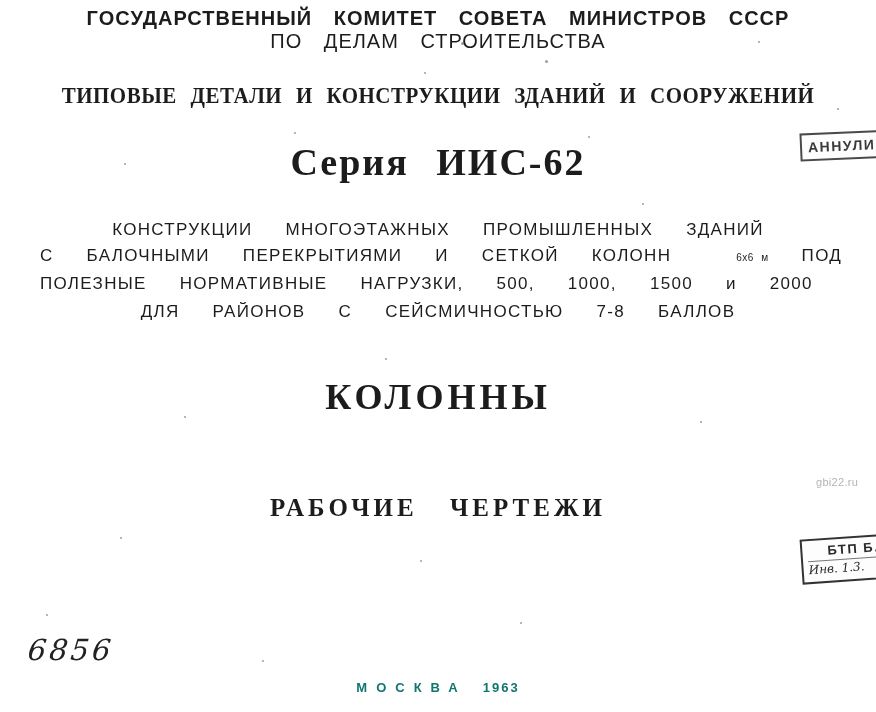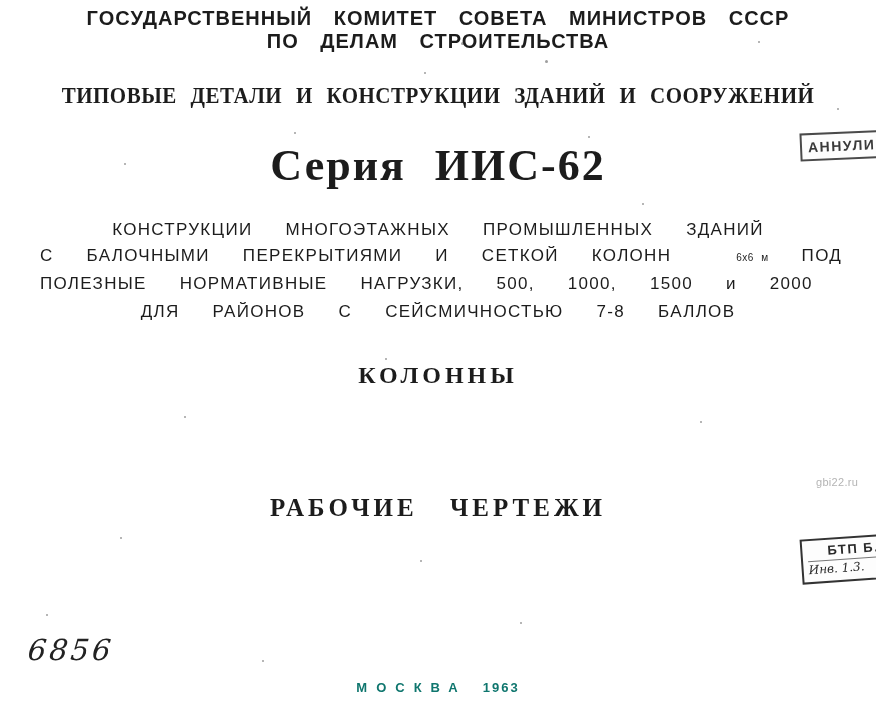--- a/index.html
+++ b/index.html
@@ -19,38 +19,38 @@
   .header-line1 {
     top: 7px;
     font-size: 20px;
     font-weight: 700;
     letter-spacing: 1px;
     word-spacing: 15px;
   }
   .header-line2 {
     top: 30px;
     font-size: 20px;
-    font-weight: 700;
+    font-weight: 400;
     letter-spacing: 1px;
     word-spacing: 15px;
   }
   .subheader {
     top: 83px;
     font-family: "Liberation Serif", serif;
     font-weight: 700;
     font-size: 21px;
     letter-spacing: 0.5px;
     word-spacing: 8px;
     transform: scaleY(1.08);
   }
   .series-title {
     top: 140px;
     font-family: "Liberation Serif", serif;
     font-weight: 700;
-    font-size: 44px;
+    font-size: 38px;
     letter-spacing: 2px;
     word-spacing: 16px;
   }
   .description {
     top: 217px;
     left: 40px;
     right: 40px;
     position: absolute;
   }
   .desc-line {
@@ -61,24 +61,24 @@
     line-height: 26px;
     white-space: nowrap;
   }
   .unit-small {
     font-size: 10px;
     letter-spacing: 0.5px;
     word-spacing: 4px;
     margin-left: 32px;
   }
   .section-title {
-    top: 362px;
-    font-family: "Liberation Serif", serif;
-    font-weight: 700;
-    font-size: 24px;
+    top: 376px;
+    font-family: "Liberation Serif", serif;
+    font-weight: 700;
+    font-size: 36px;
     letter-spacing: 4px;
   }
   .subsection-title {
     top: 494px;
     font-family: "Liberation Serif", serif;
     font-weight: 700;
     font-size: 25px;
     letter-spacing: 4px;
     word-spacing: 22px;
   }

